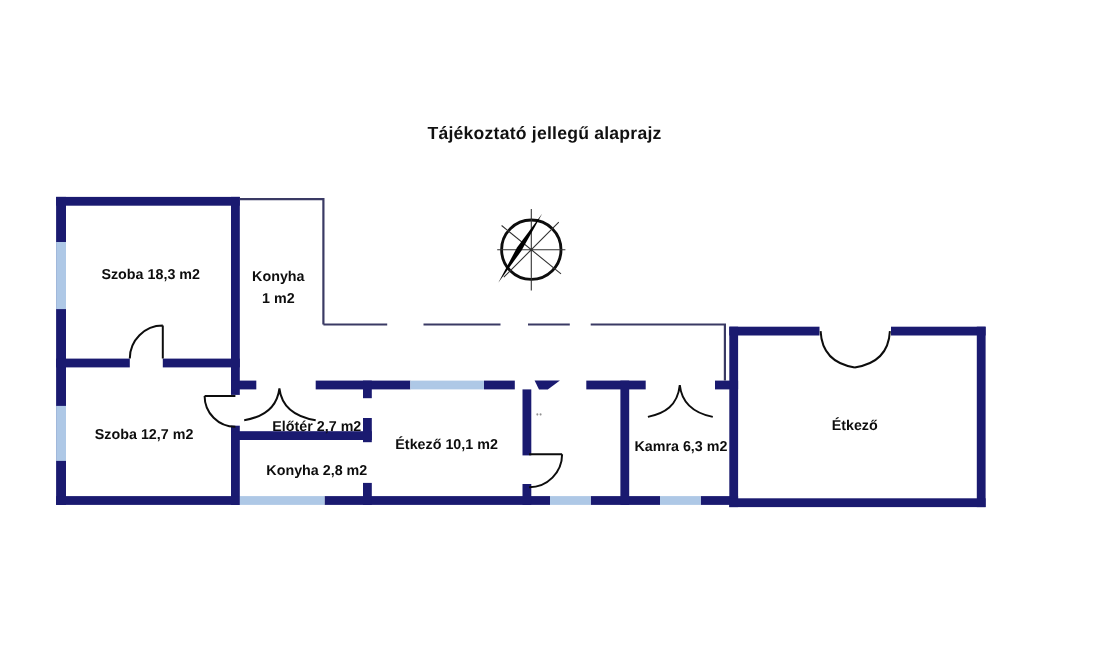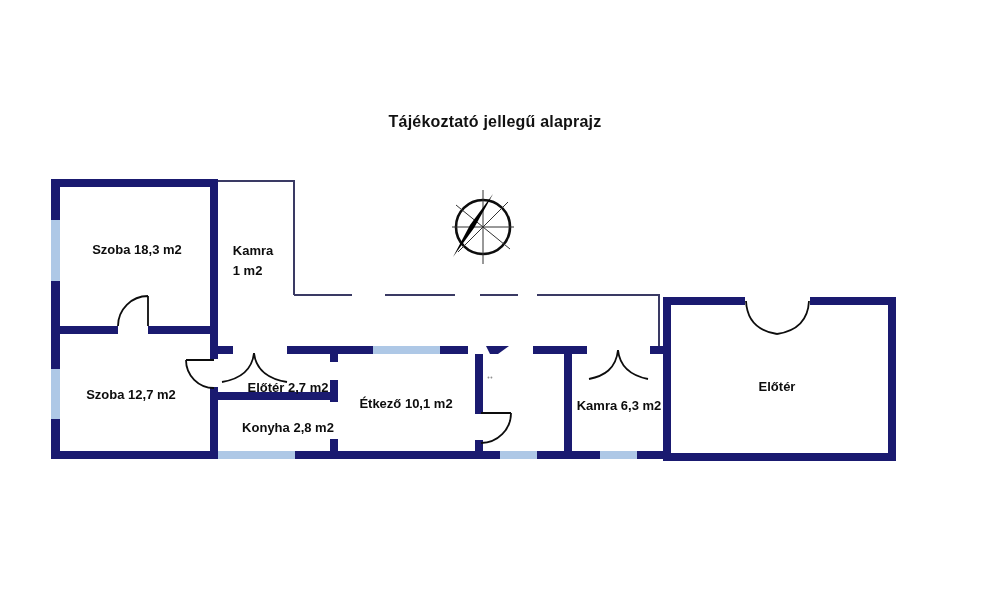--- a/index.html
+++ b/index.html
@@ -7,21 +7,21 @@
          font-family:"Liberation Sans", sans-serif;margin-top:24px;}
   #plan-svg{position:absolute;left:0;top:0;}
   .wall{fill:#1a1a70;}
   .win{fill:#aec8e6;}
   .thin{stroke:#3a3a64;stroke-width:2;fill:none;}
   .door{stroke:#0d0d0d;stroke-width:1.8;fill:none;}
   .compass-ring{stroke:#0d0d0d;stroke-width:2.6;fill:none;}
   .compass-line{stroke:#333333;stroke-width:1;fill:none;}
   .compass-needle{fill:#000000;}
   .lbl{position:absolute;transform:translate(-50%,-50%);white-space:nowrap;
-       font-weight:bold;font-size:13px;color:#0d0d0d;text-align:left;line-height:20px;}
+       font-weight:bold;font-size:13px;color:#0d0d0d;text-align:center;line-height:20px;}
   #title{position:absolute;left:495px;top:98px;transform:translate(-50%,-50%);
          font-weight:bold;font-size:16px;color:#111111;white-space:nowrap;letter-spacing:.2px;}
   .remnant{opacity:.45;}
 </style>
 </head>
 <body>
 
 <div id="stage">
 
   <div id="title">Tájékoztató jellegű alaprajz</div>
@@ -94,31 +94,31 @@
     <g>
       <circle class="compass-ring" cx="483" cy="203" r="27"></circle>
       <path class="compass-line" d="M483,166 V240 M456,181 L510,225 M458,228 L508,178 M452,203 H514"></path>
       <polygon class="compass-needle" points="493,170 474,204 453,233 470,201"></polygon>
     </g>
   </svg>
 
   <div class="lbl" style="left:137px;top:226px">Szoba 18,3 m2</div>
 
   <div class="lbl" style="left:253px;top:237px">
-    <div>Kamra</div>
+    <div>Konyha</div>
     <div>1 m2</div>
   </div>
 
   <div class="lbl" style="left:131px;top:371px">Szoba 12,7 m2</div>
 
   <div class="lbl" style="left:288px;top:364px">Előtér 2,7 m2</div>
 
   <div class="lbl" style="left:288px;top:404px">Konyha 2,8 m2</div>
 
   <div class="lbl" style="left:406px;top:380px">Étkező 10,1 m2</div>
 
 
   <div class="lbl" style="left:619px;top:382px">Kamra 6,3 m2</div>
 
-  <div class="lbl" style="left:777px;top:363px">Előtér</div>
+  <div class="lbl" style="left:777px;top:363px">Étkező</div>
 
   <div class="lbl remnant" style="left:490px;top:350px;font-size:11px">‥</div>
 </div>
 
 </body></html>

